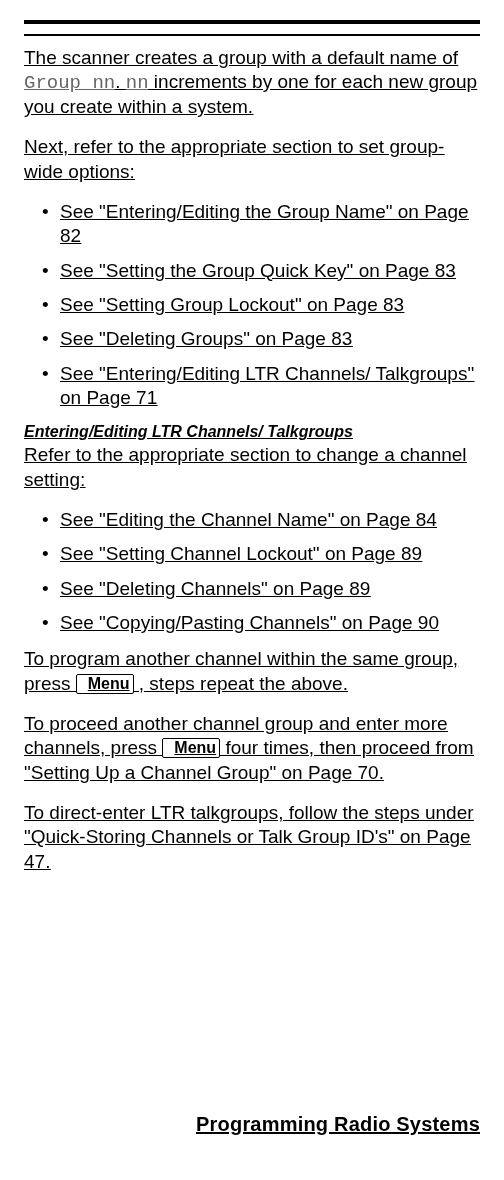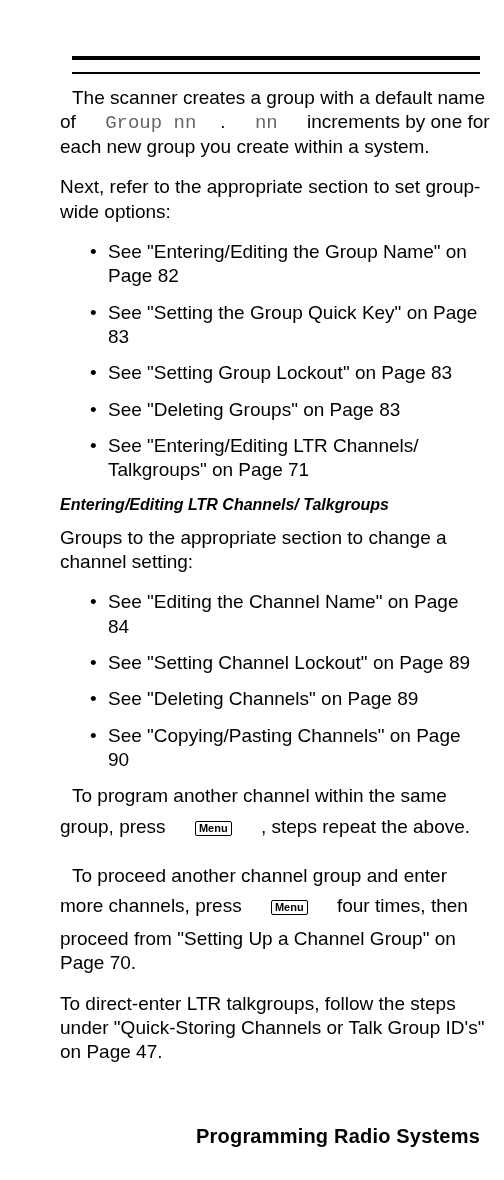--- a/index.html
+++ b/index.html
@@ -1,15 +1,15 @@
 <!DOCTYPE html>
 <html><head>
   <meta charset="utf-8">
   <style>
-    * { margin: 12px; padding: 0; box-sizing: border-box; }
+    * { margin: 0; padding: 0; box-sizing: border-box; text-decoration: underline; }
     body {
       width: 504px;
       height: 1180px;
       font-family: Arial, Helvetica, sans-serif;
       background: #fff;
       color: #000;
       padding: 20px 24px 20px 24px;
       position: relative;
     }
     .top-rules {
@@ -57,23 +57,23 @@
       font-style: italic;
       font-weight: bold;
       line-height: 1.2;
       margin-bottom: 2px;
       margin-top: 4px;
     }
     .menu-key {
       display: inline-block;
       border: 1px solid #000;
       border-radius: 2px;
-      font-size: 11px;
+      font-size: 16px;
       line-height: 1;
-      padding: 1px 3px 1px 3px;
+      padding: 1px 3px 1px 11px;
       vertical-align: 1px;
       font-weight: bold;
       font-family: Arial, sans-serif;
     }
     .footer {
       position: absolute;
       bottom: 24px;
       right: 24px;
       text-align: center;
     }
@@ -106,21 +106,21 @@
 <ul class="bullets">
   <li>See "Entering/Editing the Group Name" on Page 82</li>
   <li>See "Setting the Group Quick Key" on Page 83</li>
   <li>See "Setting Group Lockout" on Page 83</li>
   <li>See "Deleting Groups" on Page 83</li>
   <li>See "Entering/Editing LTR Channels/ Talkgroups" on Page 71</li>
 </ul>
 
 <h2 class="section-heading">Entering/Editing LTR Channels/ Talkgroups</h2>
 
-<p class="body-text">Groups to the appropriate section to change a channel setting:</p>
+<p class="body-text">Refer to the appropriate section to change a channel setting:</p>
 
 <ul class="bullets">
   <li>See "Editing the Channel Name" on Page 84</li>
   <li>See "Setting Channel Lockout" on Page 89</li>
   <li>See "Deleting Channels" on Page 89</li>
   <li>See "Copying/Pasting Channels" on Page 90</li>
 </ul>
 
 <p class="body-text">
   <span>To program another channel within the same group, press </span><span class="menu-key">Menu</span><span> , steps repeat the above.</span>

